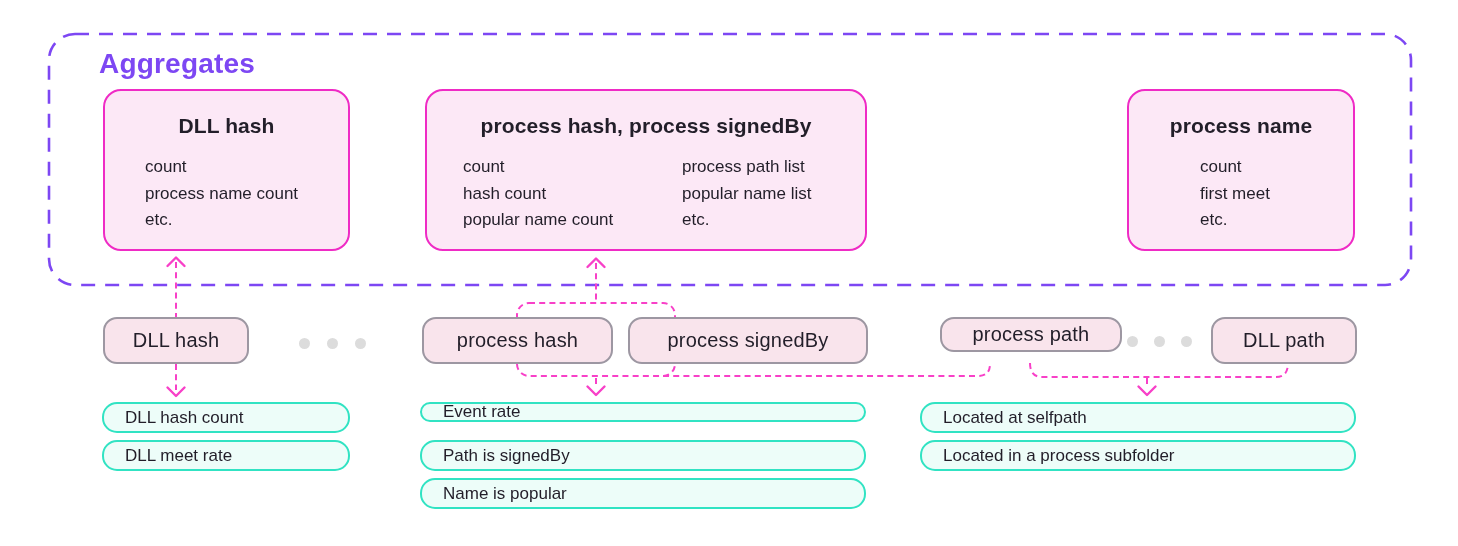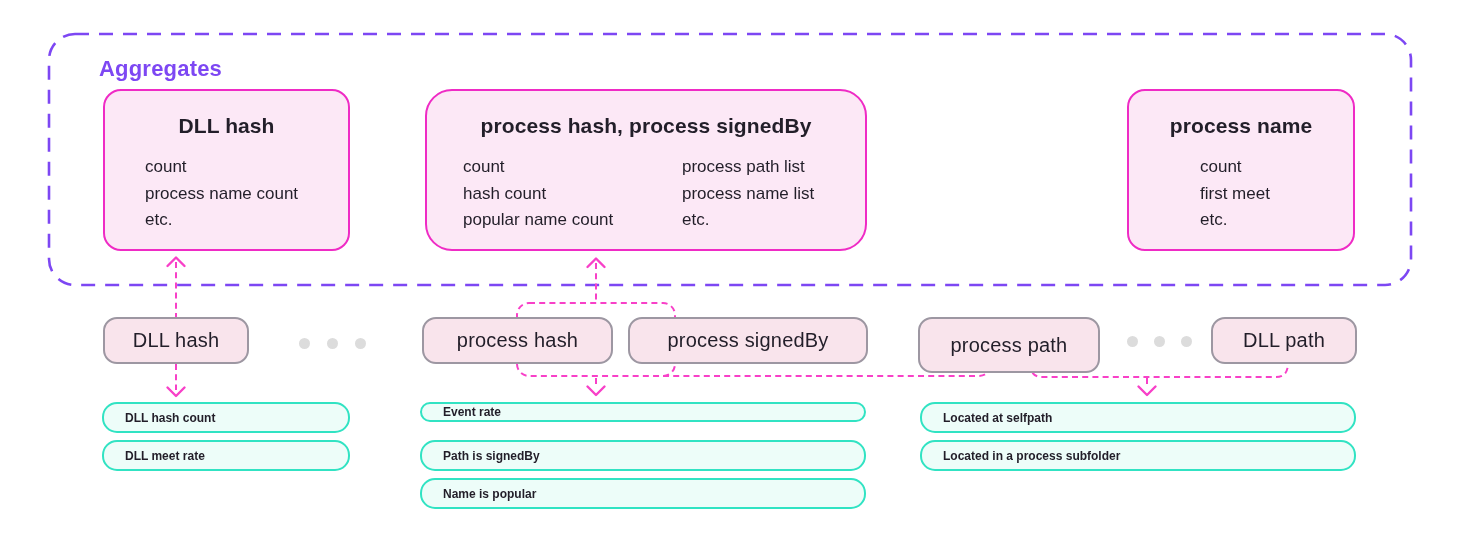--- a/index.html
+++ b/index.html
@@ -7,22 +7,22 @@
     position:relative;width:1458px;height:546px;background:#fff;
     font-family:"Liberation Sans", sans-serif;color:var(--text,#221e29);
     overflow:hidden;
   }
   .connector-layer{position:absolute;left:0;top:0;z-index:1;}
   .outer-rect{stroke:var(--purple);stroke-width:2.6;fill:none;stroke-dasharray:14 10;}
   .dash-line{stroke:var(--connector);stroke-width:2;fill:none;stroke-dasharray:6 4.2;}
   .chev{stroke:var(--connector);stroke-width:2.4;fill:none;stroke-linecap:round;stroke-linejoin:round;}
 
   .agg-label{
-    position:absolute;left:99px;top:56px;z-index:2;
-    font-size:22px;font-weight:700;color:var(--purple);letter-spacing:.2px;
+    position:absolute;left:99px;top:48px;z-index:2;
+    font-size:28px;font-weight:700;color:var(--purple);letter-spacing:.2px;
   }
   .agg-box{
     position:absolute;z-index:2;box-sizing:border-box;
     background:var(--pink-fill);border:2.5px solid var(--magenta);border-radius:18px;
   }
   .agg-title{
     position:absolute;top:23px;left:0;right:0;text-align:center;
     font-size:21px;font-weight:600;letter-spacing:.1px;
   }
   .agg-items{position:absolute;top:63px;font-size:17px;line-height:26.5px;font-weight:400;}
@@ -35,21 +35,21 @@
   }
   .dots{position:absolute;z-index:2;display:flex;}
   .dot{width:11px;height:11px;border-radius:50%;background:var(--dot);}
   .dots-left .dot{margin-right:17px;}
   .dots-right .dot{margin-right:16px;}
   .dots .dot:last-child{margin-right:0;}
 
   .teal{
     position:absolute;z-index:2;box-sizing:border-box;
     background:var(--teal-fill);border:2px solid var(--teal-border);border-radius:15px;
-    display:flex;align-items:center;padding-left:21px;font-size:12px;font-weight:bold;
+    display:flex;align-items:center;padding-left:21px;font-size:17px;
   }
 </style>
 </head>
 <body>
 
 <div class="canvas">
 
   <svg class="connector-layer" width="1458" height="546" viewBox="0 0 1458 546">
 
     <rect class="outer-rect" x="49" y="34" width="1362" height="251" rx="26"></rect>
@@ -75,30 +75,30 @@
 
   <div class="agg-box" style="left:103px;top:89px;width:247px;height:162px;">
     <div class="agg-title">DLL hash</div>
     <div class="agg-items" style="left:40px;">
       <div>count</div>
       <div>process name count</div>
       <div>etc.</div>
     </div>
   </div>
 
-  <div class="agg-box" style="left:425px;top:89px;width:442px;height:162px;border-radius:27px;">
+  <div class="agg-box" style="left:425px;top:89px;width:442px;height:162px;">
     <div class="agg-title">process hash, process signedBy</div>
     <div class="agg-items" style="left:36px;">
       <div>count</div>
       <div>hash count</div>
       <div>popular name count</div>
     </div>
     <div class="agg-items" style="left:255px;">
       <div>process path list</div>
-      <div>process name list</div>
+      <div>popular name list</div>
       <div>etc.</div>
     </div>
   </div>
 
   <div class="agg-box" style="left:1127px;top:89px;width:228px;height:162px;">
     <div class="agg-title">process name</div>
     <div class="agg-items" style="left:71px;">
       <div>count</div>
       <div>first meet</div>
       <div>etc.</div>
@@ -106,21 +106,21 @@
   </div>
 
   <div class="pill" style="left:103px;top:317px;width:146px;height:47px;">DLL hash</div>
   <div class="dots dots-left" style="left:299px;top:338px;">
     <span class="dot"></span>
     <span class="dot"></span>
     <span class="dot"></span>
   </div>
   <div class="pill" style="left:628px;top:317px;width:240px;height:47px;">process signedBy</div>
   <div class="pill" style="left:422px;top:317px;width:191px;height:47px;">process hash</div>
-  <div class="pill" style="left:918px;top:317px;width:182px;height:56px;">process path</div>
+  <div class="pill" style="left:940px;top:317px;width:182px;height:35px;">process path</div>
   <div class="dots dots-right" style="left:1127px;top:336px;">
     <span class="dot"></span>
     <span class="dot"></span>
     <span class="dot"></span>
   </div>
   <div class="pill" style="left:1211px;top:317px;width:146px;height:47px;">DLL path</div>
 
   <div class="teal" style="left:102px;top:402px;width:248px;height:31px;">DLL hash count</div>
   <div class="teal" style="left:102px;top:440px;width:248px;height:31px;">DLL meet rate</div>
 

